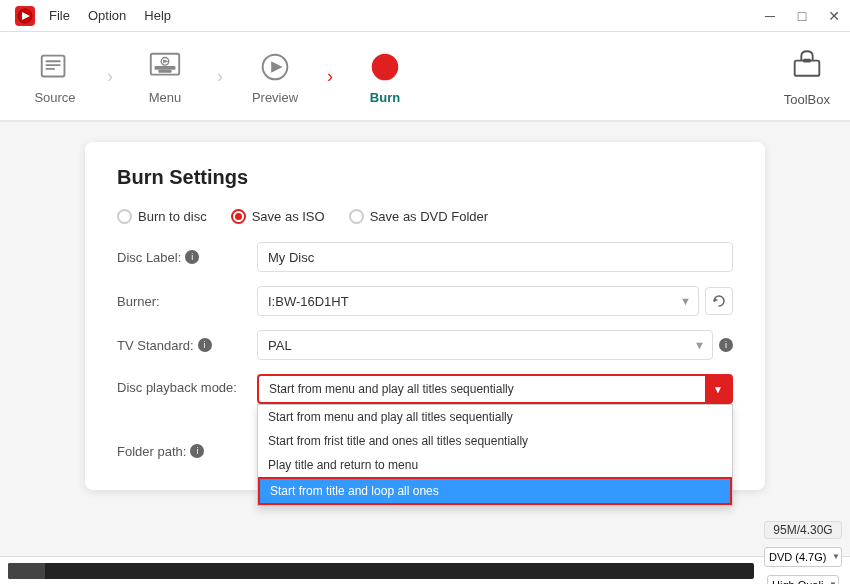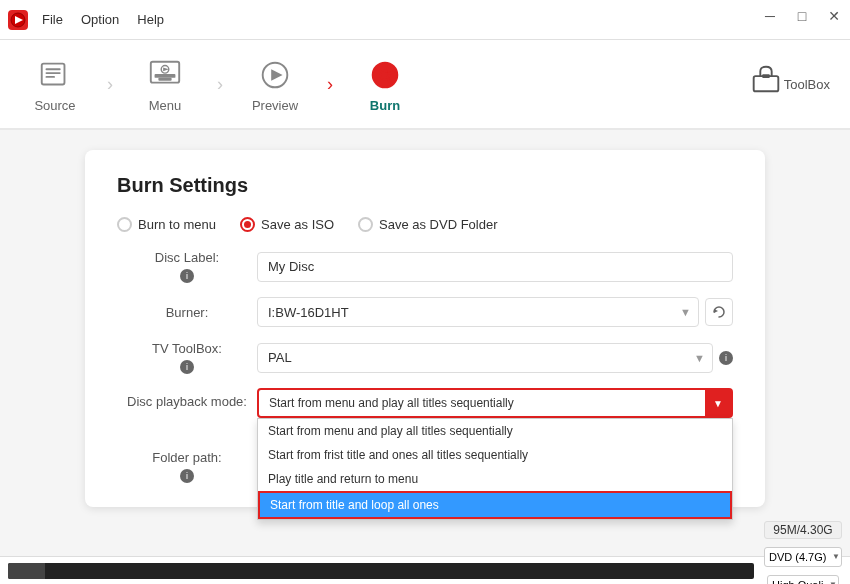--- a/index.html
+++ b/index.html
@@ -1,24 +1,24 @@
 <!DOCTYPE html>
 <html><head>
   <meta charset="utf-8">
   <style>
     * { box-sizing: border-box; margin: 0; padding: 0; }
     body { font-family: 'Segoe UI', Arial, sans-serif; font-size: 13px; background: #f0f0f0; width: 850px; height: 584px; overflow: hidden; user-select: none; }
 
     
     .title-bar {
       background: #fff;
-      height: 40px;
+      height: 32px;
       display: flex;
       align-items: center;
-      padding: 0 8px;
+      padding: 0 15px;
       border-bottom: 1px solid #e0e0e0;
       position: relative;
     }
     .title-bar-logo {
       width: 20px; height: 20px; margin-right: 6px;
       background: #e02020;
       border-radius: 4px;
       display: flex; align-items: center; justify-content: center;
       color: white; font-weight: bold; font-size: 11px;
     }
@@ -68,21 +68,21 @@
     .nav-item .nav-label { font-size: 13px; font-weight: 500; }
     .nav-arrow {
       width: 20px; height: 80px; display: flex; align-items: center; justify-content: center;
       color: #ccc; font-size: 18px;
     }
     .nav-item.active .nav-icon svg path,
     .nav-item.active .nav-icon svg circle { fill: #e02020; stroke: #e02020; }
 
     .nav-toolbox {
       position: absolute; right: 20px; top: 50%; transform: translateY(-50%);
-      display: flex; flex-direction: row; align-items: center; cursor: pointer;
+      display: flex; flex-direction: column; align-items: center; cursor: pointer;
       color: #555;
     }
     .nav-toolbox .nav-icon { font-size: 22px; margin-bottom: 4px; }
 
     
     .main-content {
       background: #f5f5f5;
       height: calc(584px - 32px - 90px - 28px);
       display: flex; align-items: flex-start; justify-content: center;
       padding: 20px;
@@ -119,21 +119,21 @@
       width: 7px; height: 7px; border-radius: 50%; background: #e02020;
     }
     .radio-label { font-size: 13px; color: #333; }
 
     
     .form-row {
       display: flex; align-items: center; margin-bottom: 14px;
     }
     .form-label {
       width: 140px; color: #555; font-size: 13px; flex-shrink: 0;
-      display: flex; align-items: center; gap: 4px; flex-direction: column;
+      display: flex; align-items: center; gap: 4px;
     }
     .info-icon {
       width: 14px; height: 14px; border-radius: 50%; background: #666;
       color: white; font-size: 9px; display: flex; align-items: center; justify-content: center;
       cursor: pointer; flex-shrink: 0;
     }
     .form-input {
       flex: 1; height: 30px; border: 1px solid #ddd; border-radius: 4px;
       padding: 0 10px; font-size: 13px; color: #333; background: #fff;
       outline: none;
@@ -341,21 +341,21 @@
   </div>
 </div>
 
 <div class="main-content">
   <div class="settings-card">
     <div class="settings-title">Burn Settings</div>
 
     <div class="radio-row">
       <div class="radio-item">
         <div class="radio-circle"></div>
-        <span class="radio-label">Burn to menu</span>
+        <span class="radio-label">Burn to disc</span>
       </div>
       <div class="radio-item">
         <div class="radio-circle selected">
           <div class="radio-dot"></div>
         </div>
         <span class="radio-label">Save as ISO</span>
       </div>
       <div class="radio-item">
         <div class="radio-circle"></div>
         <span class="radio-label">Save as DVD Folder</span>
@@ -385,21 +385,21 @@
           <svg width="14" height="14" viewBox="0 0 14 14" fill="none">
             <path d="M2 7 A5 5 0 1 1 7 12" stroke="#666" stroke-width="1.5" fill="none" stroke-linecap="round"></path>
             <polygon points="2,4 2,8 6,6" fill="#666"></polygon>
           </svg>
         </div>
       </div>
     </div>
 
     <div class="form-row">
       <div class="form-label">
-        <span>TV ToolBox:</span>
+        <span>TV Standard:</span>
         <div class="info-icon">i</div>
       </div>
       <div class="select-wrapper" style="flex:1;">
         <select class="form-select">
           <option>PAL</option>
           <option>NTSC</option>
         </select>
         <span class="select-arrow">▼</span>
       </div>
       <div class="info-icon" style="margin-left:6px;">i</div>

